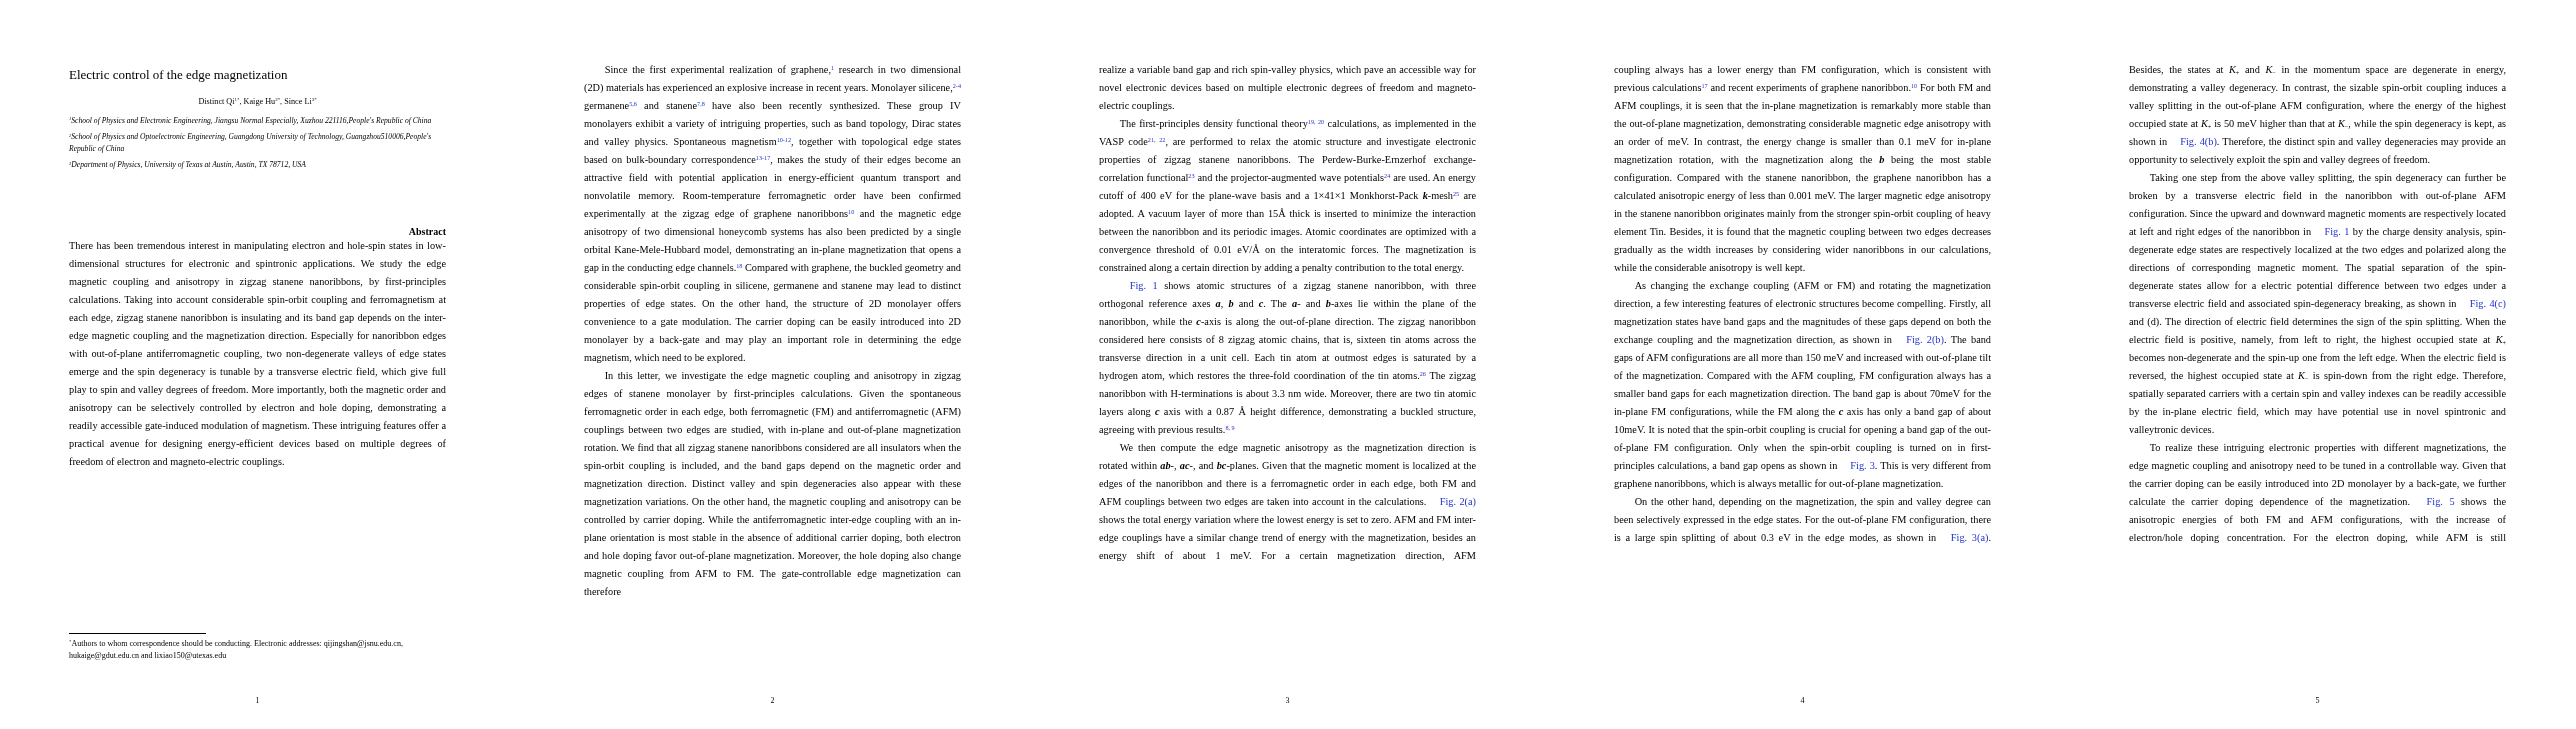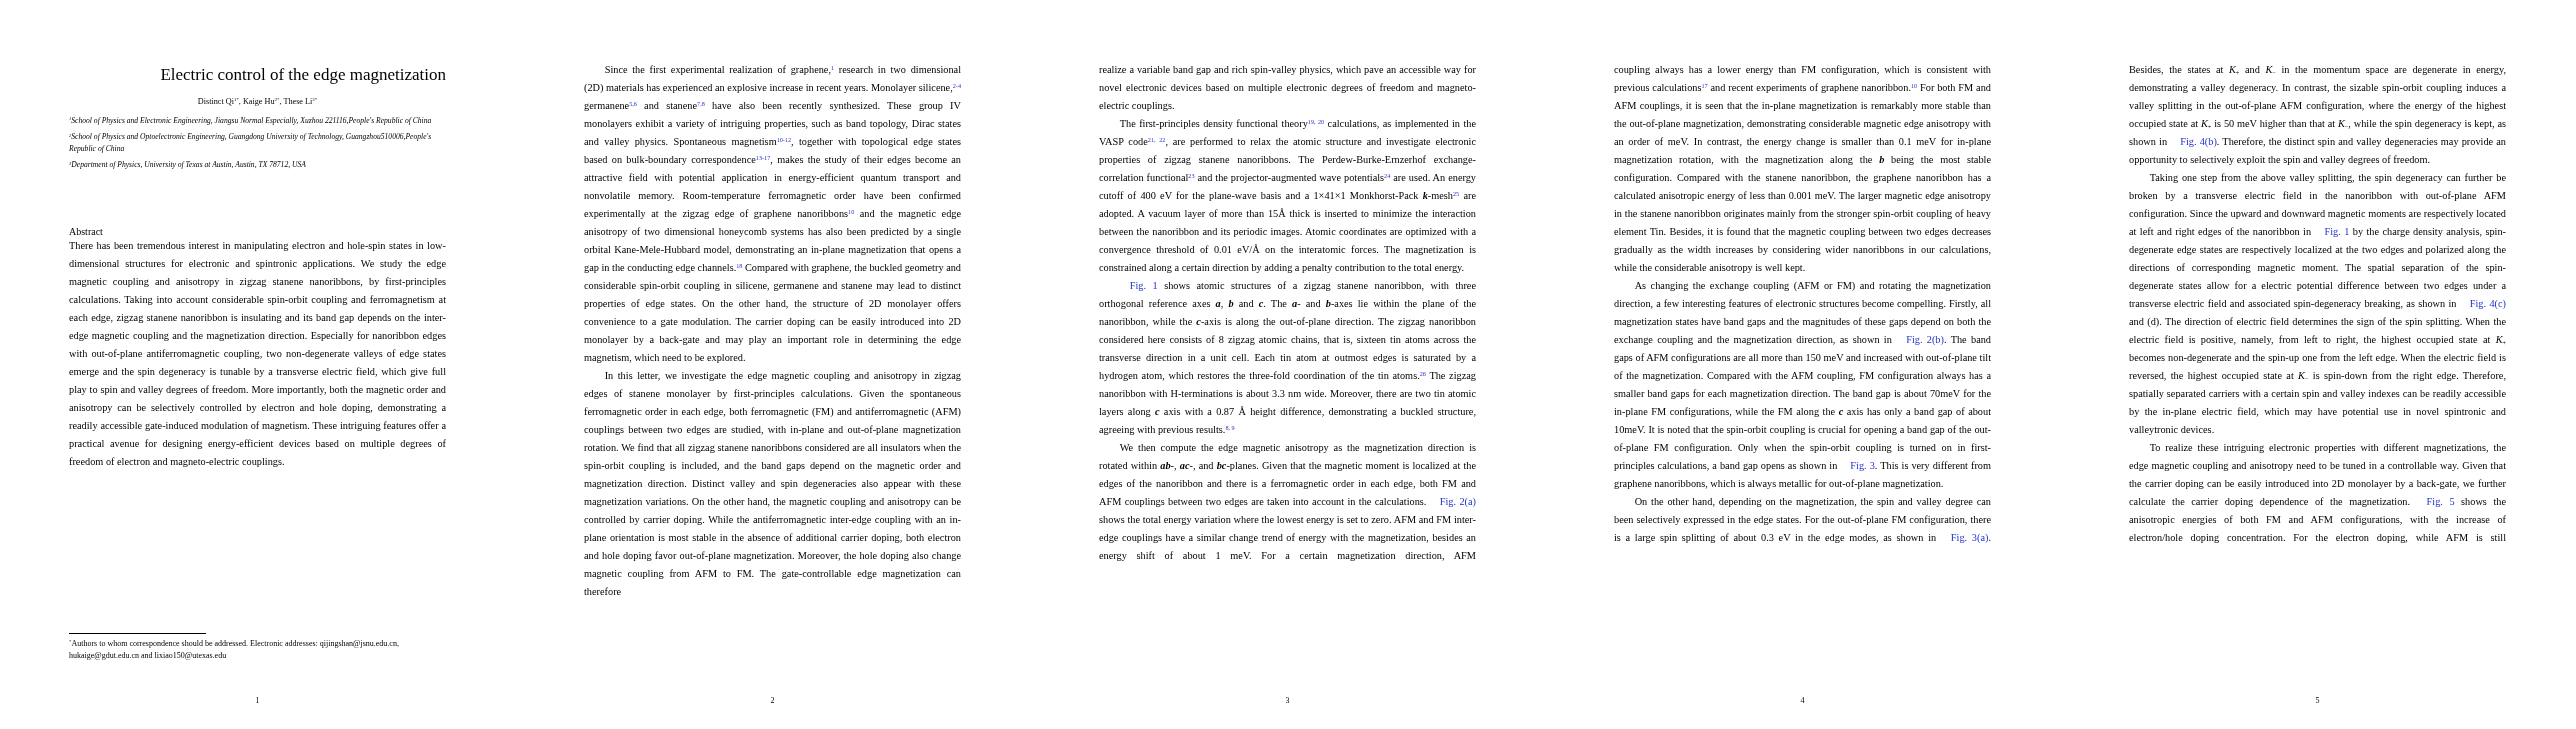--- a/index.html
+++ b/index.html
@@ -4,26 +4,26 @@
 <style>
   :root { --link:#2233cc; }
   * { margin:0; padding:0; box-sizing:border-box; }
   html,body { width:2576px; height:729px; }
   body { background:#ffffff; font-family:"Liberation Serif", serif; color:#000000; }
   .canvas { display:flex; width:2576px; height:729px; }
   .page { position:relative; width:515px; height:729px; flex:0 0 515px; padding:61px 69px 0 69px; overflow:hidden; background:#ffffff; }
   .para { font-size:10.3px; line-height:18px; text-align:justify; }
   .indent { text-indent:20.7px; }
   .runover { text-align-last:justify; }
-  .title { font-weight:normal; text-align:right; font-size:17px; line-height:28.6px; }
+  .title { font-weight:normal; text-align:left; font-size:13px; line-height:28.6px; }
   .title-line { display:block; }
   .authors { text-align:center; font-size:8.2px; line-height:12px; margin-top:6px; }
   .affils { margin-top:7.3px; }
   .affil { font-style:italic; font-size:7.6px; line-height:11.5px; margin-bottom:4.9px; text-align:left; }
-  .abstract-heading { text-align:left; font-size:10px; margin-top:55px; }
+  .abstract-heading { text-align:right; font-size:10px; margin-top:55px;font-weight:bold; }
   .abstract { margin-top:0; }
   .footnote { position:absolute; left:69px; right:69px; bottom:67px; }
   .footnote-rule { width:137px; border-top:0.6px solid #000; margin-bottom:4.3px; }
   .footnote-text { font-size:8px; line-height:12px; text-align:left; }
   .page-number { position:absolute; bottom:24px; left:0; width:100%; text-align:center; font-size:8px; }
   .s-sup,.s-supl { font-size:0.6em; position:relative; top:-0.55em; line-height:0; }
   .s-supl { color:var(--link); }
   .s-l { color:var(--link);margin-left:10px; }
   .s-i { font-style:italic; }
   .s-bi { font-weight:bold; font-style:italic; }
@@ -31,31 +31,31 @@
 </style>
 </head>
 <body>
 
 <div class="canvas">
 
   <section class="page">
     <h1 class="title">
       <span class="title-line">Electric control of the edge magnetization</span>
     </h1>
-    <div class="authors"><span>Distinct Qi</span><span class="s-sup">1*</span><span>, Kaige Hu</span><span class="s-sup">2*</span><span>, These Li</span><span class="s-sup">3*</span></div>
+    <div class="authors"><span>Distinct Qi</span><span class="s-sup">1*</span><span>, Kaige Hu</span><span class="s-sup">2*</span><span>, Since Li</span><span class="s-sup">3*</span></div>
     <div class="affils">
       <p class="affil"><span class="s-sup">1</span><span>School of Physics and Electronic Engineering, Jiangsu Normal Especially, Xuzhou 221116,People's Republic of China</span></p>
       <p class="affil"><span class="s-sup">2</span><span>School of Physics and Optoelectronic Engineering, Guangdong University of Technology, Guangzhou510006,People's Republic of China</span></p>
       <p class="affil"><span class="s-sup">3</span><span>Department of Physics, University of Texas at Austin, Austin, TX 78712, USA</span></p>
     </div>
     <div class="abstract-heading">Abstract</div>
     <p class="para abstract">There has been tremendous interest in manipulating electron and hole-spin states in low-dimensional structures for electronic and spintronic applications. We study the edge magnetic coupling and anisotropy in zigzag stanene nanoribbons, by first-principles calculations. Taking into account considerable spin-orbit coupling and ferromagnetism at each edge, zigzag stanene nanoribbon is insulating and its band gap depends on the inter-edge magnetic coupling and the magnetization direction. Especially for nanoribbon edges with out-of-plane antiferromagnetic coupling, two non-degenerate valleys of edge states emerge and the spin degeneracy is tunable by a transverse electric field, which give full play to spin and valley degrees of freedom. More importantly, both the magnetic order and anisotropy can be selectively controlled by electron and hole doping, demonstrating a readily accessible gate-induced modulation of magnetism. These intriguing features offer a practical avenue for designing energy-efficient devices based on multiple degrees of freedom of electron and magneto-electric couplings.</p>
     <div class="footnote">
       <div class="footnote-rule"></div>
-      <p class="footnote-text"><span class="s-sup">*</span><span>Authors to whom correspondence should be addressed. Electronic addresses: qijingshan@jsnu.edu.cn, hukaige@gdut.edu.cn and lixiao150@utexas.edu</span></p>
+      <p class="footnote-text"><span class="s-sup">*</span><span>Authors to whom correspondence should be conducting. Electronic addresses: qijingshan@jsnu.edu.cn, hukaige@gdut.edu.cn and lixiao150@utexas.edu</span></p>
     </div>
     <div class="page-number">1</div>
   </section>
 
   <section class="page">
     <p class="para indent"><span>Since the first experimental realization of graphene,</span><span class="s-supl">1</span><span> research in two dimensional (2D) materials has experienced an explosive increase in recent years. Monolayer silicene,</span><span class="s-supl">2-4</span><span> germanene</span><span class="s-supl">5,6</span><span> and stanene</span><span class="s-supl">7,8</span><span> have also been recently synthesized. These group IV monolayers exhibit a variety of intriguing properties, such as band topology, Dirac states and valley physics. Spontaneous magnetism</span><span class="s-supl">10-12</span><span>, together with topological edge states based on bulk-boundary correspondence</span><span class="s-supl">13-17</span><span>, makes the study of their edges become an attractive field with potential application in energy-efficient quantum transport and nonvolatile memory. Room-temperature ferromagnetic order have been confirmed experimentally at the zigzag edge of graphene nanoribbons</span><span class="s-supl">10</span><span> and the magnetic edge anisotropy of two dimensional honeycomb systems has also been predicted by a single orbital Kane-Mele-Hubbard model, demonstrating an in-plane magnetization that opens a gap in the conducting edge channels.</span><span class="s-supl">18</span><span> Compared with graphene, the buckled geometry and considerable spin-orbit coupling in silicene, germanene and stanene may lead to distinct properties of edge states. On the other hand, the structure of 2D monolayer offers convenience to a gate modulation. The carrier doping can be easily introduced into 2D monolayer by a back-gate and may play an important role in determining the edge magnetism, which need to be explored.</span></p>
     <p class="para indent runover"><span>In this letter, we investigate the edge magnetic coupling and anisotropy in zigzag edges of stanene monolayer by first-principles calculations. Given the spontaneous ferromagnetic order in each edge, both ferromagnetic (FM) and antiferromagnetic (AFM) couplings between two edges are studied, with in-plane and out-of-plane magnetization rotation. We find that all zigzag stanene nanoribbons considered are all insulators when the spin-orbit coupling is included, and the band gaps depend on the magnetic order and magnetization direction. Distinct valley and spin degeneracies also appear with these magnetization variations. On the other hand, the magnetic coupling and anisotropy can be controlled by carrier doping. While the antiferromagnetic inter-edge coupling with an in-plane orientation is most stable in the absence of additional carrier doping, both electron and hole doping favor out-of-plane magnetization. Moreover, the hole doping also change magnetic coupling from AFM to FM. The gate-controllable edge magnetization can therefore</span></p>
     <div class="page-number">2</div>
   </section>
 

